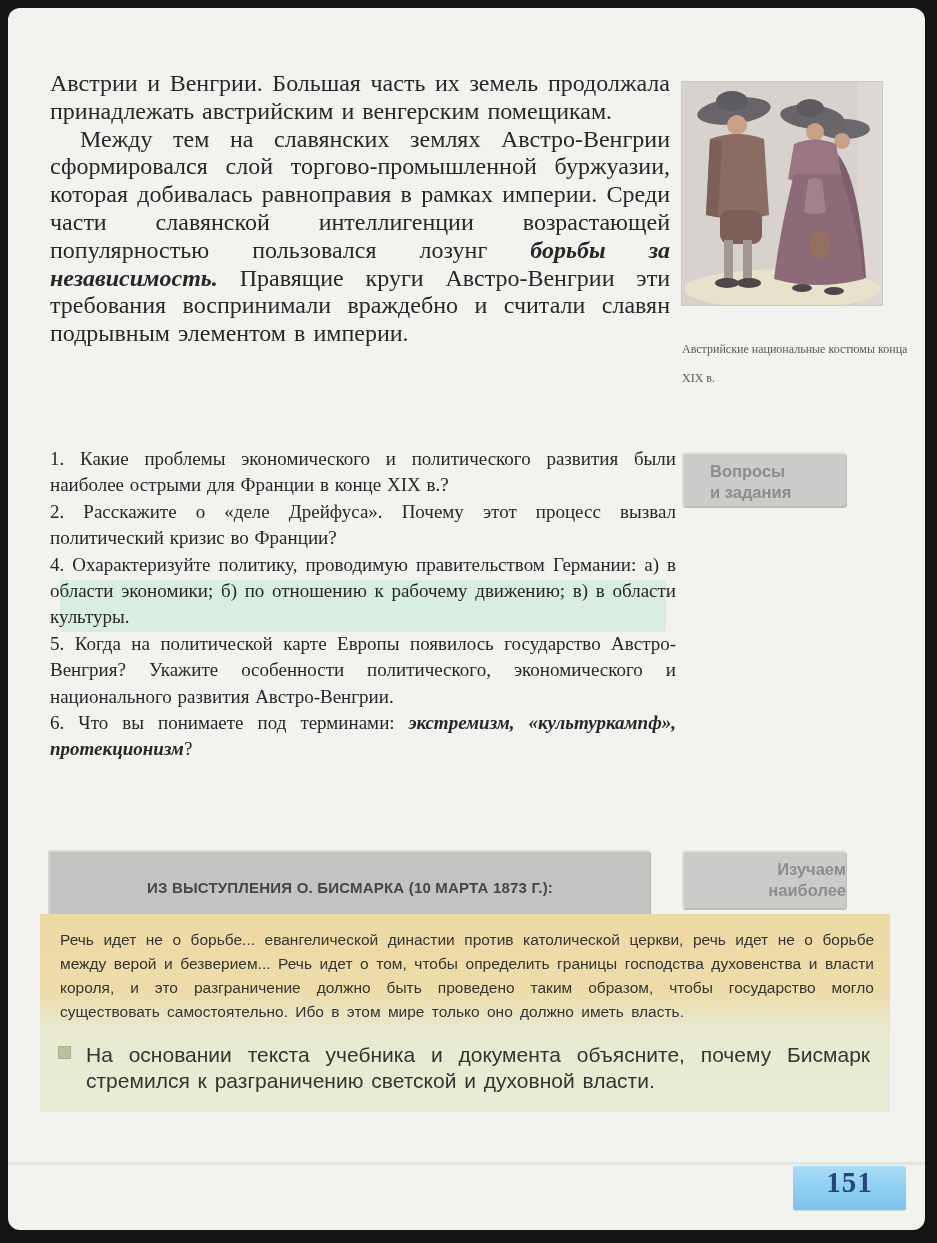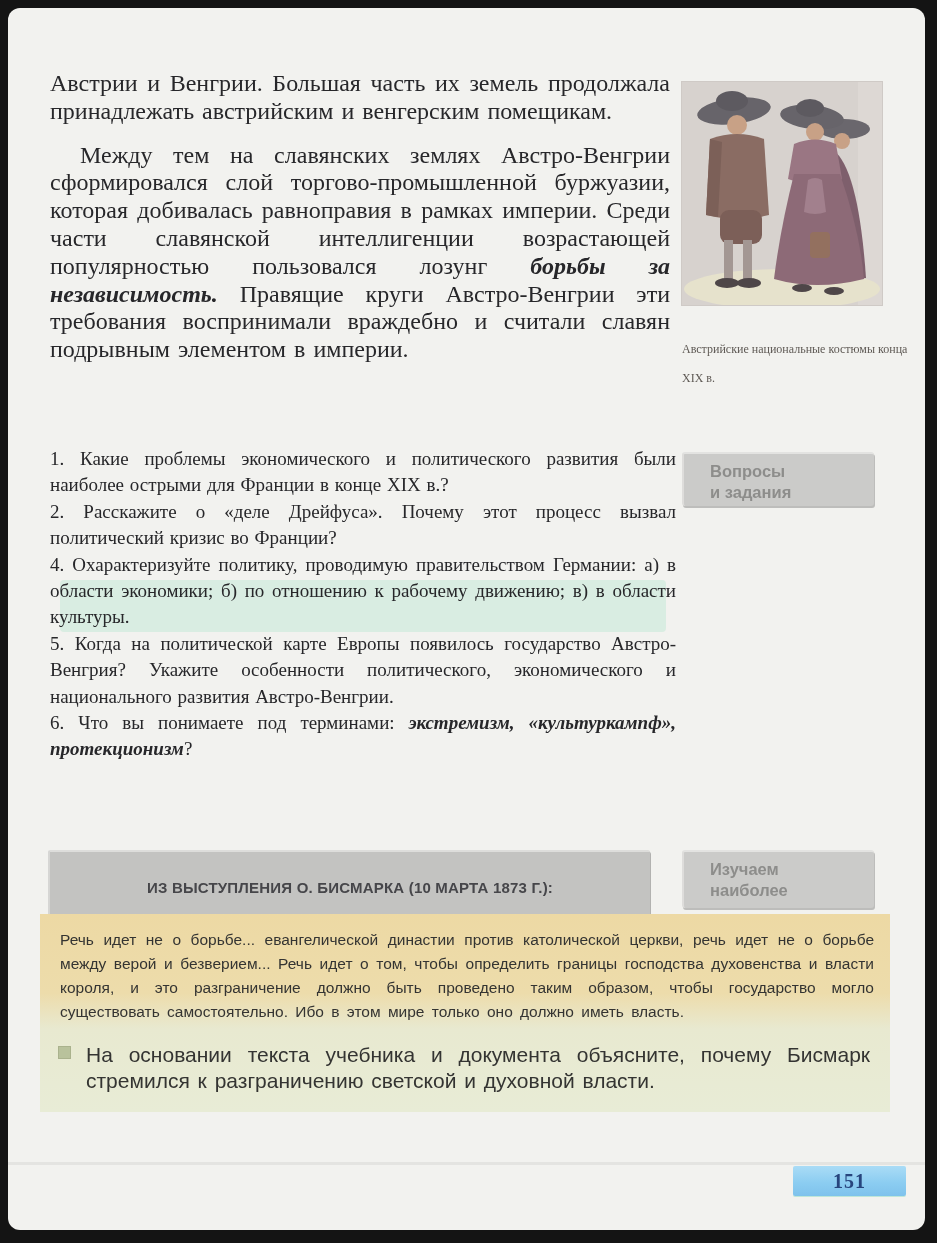--- a/index.html
+++ b/index.html
@@ -12,41 +12,41 @@
   .page{
     position:absolute;left:8px;top:8px;right:12px;bottom:13px;
     background:#f2f2ef;border-radius:12px;overflow:hidden;
   }
   
   .main-text{
     position:absolute;left:42px;top:62px;width:620px;
     font-size:24px;line-height:27.8px;color:#27272a;
   }
   .para{margin:0;text-align:justify;word-spacing:2px;}
-  .para.indent{text-indent:30px;margin-top:16px;}
+  .para.indent{text-indent:30px;}
   .bi{font-weight:bold;font-style:italic;}
   
   .costume-figure{position:absolute;left:674px;top:74px;width:230px;margin:0;}
   .photo{width:200px;height:223px;background:#d7d2ce;box-shadow:0 0 0 1px #cfcac6;}
   .costume-figure figcaption{
     margin-top:30px;font-size:12px;line-height:29px;color:#5e5954;width:228px;
   }
   
   .label-badge{
-    position:absolute;width:192px;height:54px;
+    position:absolute;width:164px;height:54px;
     background:#cbcbc9;border-radius:3px;
     border-top:2px solid #e3e3e1;border-left:2px solid #dedddb;
     box-shadow:1px 2px 0 #bdbdbb;
     font-family:"Liberation Sans","DejaVu Sans",sans-serif;
     font-weight:bold;font-size:16.5px;line-height:21px;color:#8d8d8b;
     padding:7px 0 0 26px;box-sizing:border-box;
   }
   .label-badge span{display:block;}
   .q-badge{left:674px;top:444px;}
-  .d-badge{left:674px;top:842px;height:58px;}
+  .d-badge{left:674px;top:842px;height:58px;text-align:right;}
   
   .tint-band{
     position:absolute;left:52px;top:572px;width:606px;height:52px;
     background:rgba(184,231,208,0.42);border-radius:4px;
   }
   .questions{
     position:absolute;left:42px;top:438px;width:626px;
     font-size:19px;line-height:26.4px;color:#27272a;
   }
   .q-item{margin:0;text-align:justify;word-spacing:1px;}
@@ -76,25 +76,25 @@
     position:absolute;left:18px;top:18px;width:13px;height:13px;
     background:#b9c29c;box-shadow:inset 0 0 0 1px #aab28d;
   }
   .doc-task p{
     margin:0;font-family:"Liberation Sans","DejaVu Sans",sans-serif;
     font-size:21px;line-height:26px;color:#343432;text-align:justify;word-spacing:2px;
   }
   
   .divider{position:absolute;left:0;top:1154px;width:917px;height:3px;background:#e4e4e1;}
   .page-badge{
-    position:absolute;left:785px;top:1158px;width:113px;height:30px;
+    position:absolute;left:785px;top:1158px;width:113px;height:44px;
     background:linear-gradient(180deg,#aadcf6 0%,#8ccdf1 55%,#7ec2ec 100%);
     border-radius:2px;box-shadow:0 1px 0 #bfe6d8;
-    display:flex;align-items:center;justify-content:center;
-    font-size:20px;font-weight:bold;color:#27457d;letter-spacing:1px;
+    display:flex;align-items:flex-start;justify-content:center;
+    font-size:29px;font-weight:bold;color:#27457d;letter-spacing:1px;
   }
 </style>
 </head>
 <body>
 
 <div class="page">
 
   <div class="main-text">
     <p class="para">Австрии и Венгрии. Большая часть их земель продолжала принадлежать австрийским и венгерским помещикам.</p>
     <p class="para indent"><span>Между тем на славянских землях Австро-Венгрии сформировался слой торгово-промышленной буржуазии, которая добивалась равноправия в рамках империи. Среди части славянской интеллигенции возрастающей популярностью пользовался лозунг </span><span class="bi">борьбы за независимость.</span><span> Правящие круги Австро-Венгрии эти требования воспринимали враждебно и считали славян подрывным элементом в империи.</span></p>

